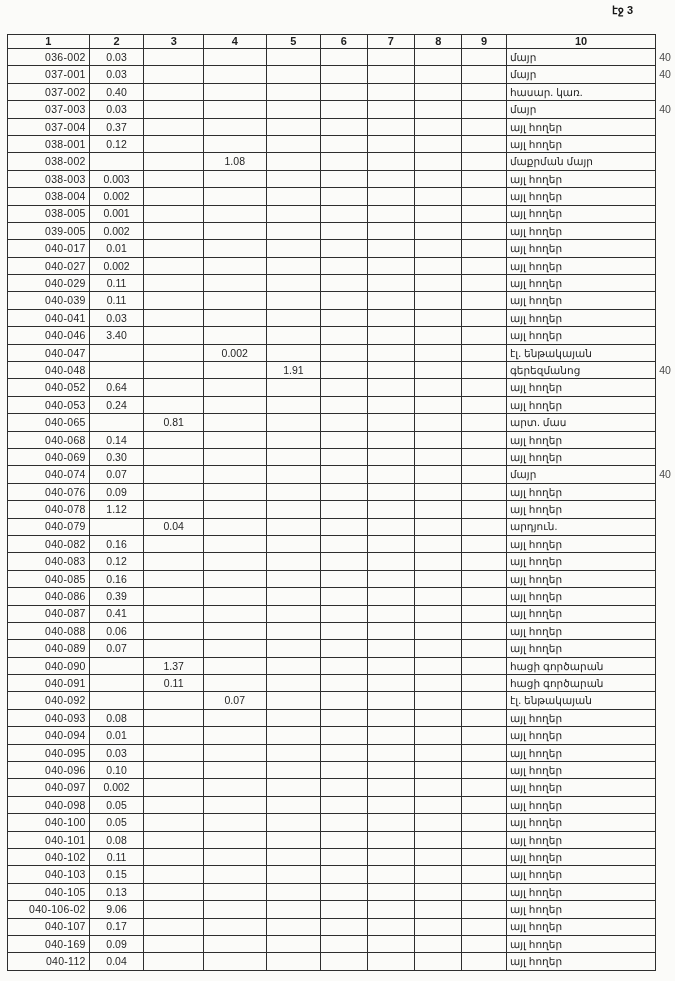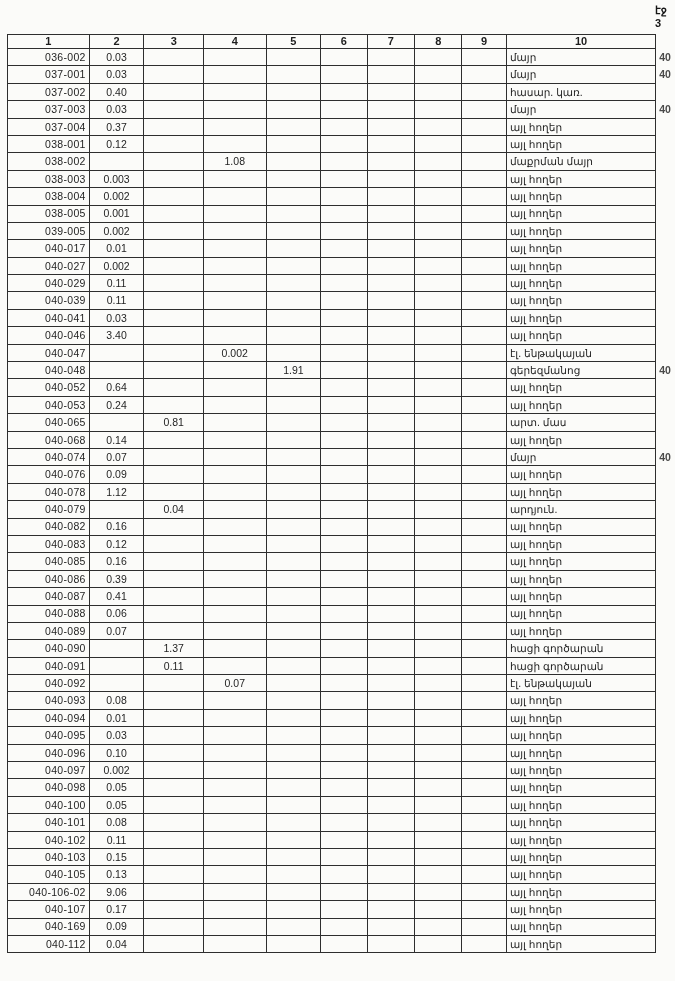--- a/index.html
+++ b/index.html
@@ -13,21 +13,20 @@
     overflow: hidden;
     box-shadow: 0 0 4px rgba(0,0,0,.3);
   }
   .page-label {
     position: absolute;
     top: 4px;
     left: 612px;
     font-size: 11px;
     font-weight: bold;
     color: #161616;
-    margin-left: 43px;
   }
   table.register {
     position: absolute;
     top: 34px;
     left: 7px;
     border-collapse: collapse;
     table-layout: fixed;
   }
   table.register th,
   table.register td {
@@ -47,21 +46,21 @@
     font-size: 11px;
     padding: 0;
   }
   td.c1 { text-align: right; letter-spacing: .3px; }
   td.c2, td.c3, td.c4, td.c5, td.c6, td.c7, td.c8, td.c9 { text-align: center; }
   td.c10 { text-align: left; }
   td.margin-cell, th.margin-cell {
     border: none !important;
     background: transparent;
     font-size: 8px;
-    font-weight: bold;
+    font-weight: normal;
     color: #4a4a4a;
     text-align: left;
     padding: 0 0 0 2px;
     vertical-align: middle;
   }
 </style>
 </head>
 <body>
 
 <div class="page">
@@ -390,20 +389,33 @@
           <td class="c4"></td>
           <td class="c5"></td>
           <td class="c6"></td>
           <td class="c7"></td>
           <td class="c8"></td>
           <td class="c9"></td>
           <td class="c10">այլ հողեր</td>
           <td class="margin-cell"></td>
         </tr>
         <tr>
+          <td class="c1">040-069</td>
+          <td class="c2">0.30</td>
+          <td class="c3"></td>
+          <td class="c4"></td>
+          <td class="c5"></td>
+          <td class="c6"></td>
+          <td class="c7"></td>
+          <td class="c8"></td>
+          <td class="c9"></td>
+          <td class="c10">այլ հողեր</td>
+          <td class="margin-cell"></td>
+        </tr>
+        <tr>
           <td class="c1">040-074</td>
           <td class="c2">0.07</td>
           <td class="c3"></td>
           <td class="c4"></td>
           <td class="c5"></td>
           <td class="c6"></td>
           <td class="c7"></td>
           <td class="c8"></td>
           <td class="c9"></td>
           <td class="c10">մայր</td>

